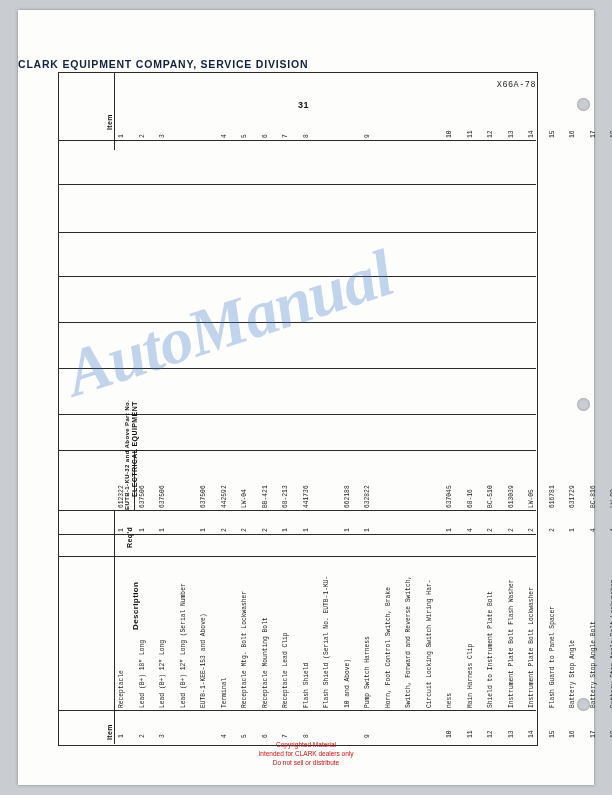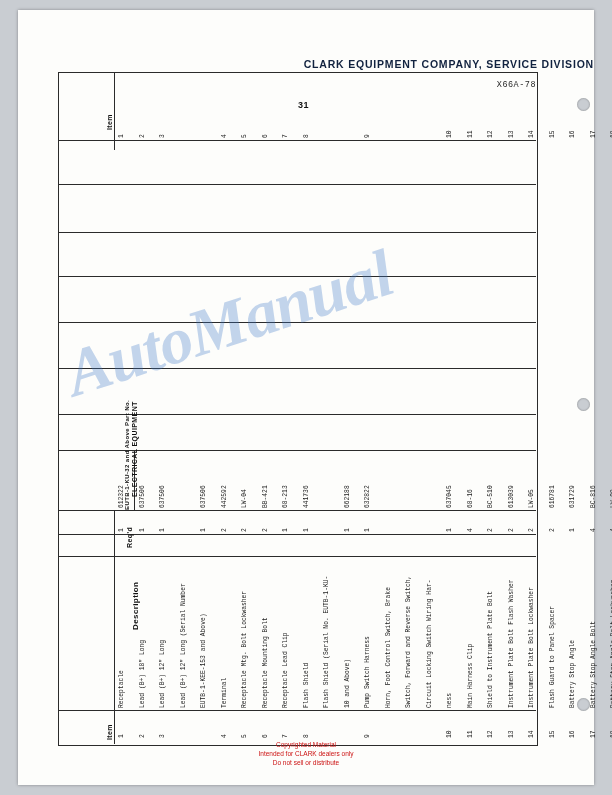--- a/index.html
+++ b/index.html
@@ -1,21 +1,21 @@
 <!DOCTYPE html>
 <html><head>
 <meta charset="utf-8">
 <style>
   html,body{margin:0;padding:0;background:#c9cdd2;}
   body{width:612px;height:795px;font-family:"Liberation Sans",sans-serif;}
   .page{position:absolute;left:18px;top:10px;width:576px;height:775px;background:#fdfdfb;box-shadow:0 0 3px rgba(0,0,0,.35);}
   .hole{position:absolute;right:4px;width:13px;height:13px;border-radius:50%;background:#c9cdd2;box-shadow:inset 0 0 2px rgba(0,0,0,.4);}
   .hole.h1{top:88px;} .hole.h2{top:388px;} .hole.h3{top:688px;}
 
-  .hdr{position:absolute;left:0;top:48px;width:576px;text-align:right;font-weight:bold;font-size:10.5px;letter-spacing:.8px;color:#11223f;font-family:"Liberation Sans",sans-serif;}
+  .hdr{position:absolute;left:0;top:48px;width:576px;text-align:left;font-weight:bold;font-size:10.5px;letter-spacing:.8px;color:#11223f;font-family:"Liberation Sans",sans-serif;}
   .formno{position:absolute;right:58px;top:70px;font-size:8.5px;color:#2a2a2a;font-family:"Liberation Mono",monospace;letter-spacing:.5px;margin-left:20px;}
 
   
   .tblwrap{position:absolute;left:0;top:0;width:576px;height:775px;overflow:hidden;}
   .border{position:absolute;border:1.2px solid #2b2b2b;}
   .line{position:absolute;background:#2b2b2b;}
 
   .vtext{position:absolute;transform-origin:0 0;transform:rotate(-90deg);white-space:nowrap;font-size:6.3px;color:#1a1a1a;font-family:"Liberation Mono",monospace;}
   .vhead{position:absolute;transform-origin:0 0;transform:rotate(-90deg);white-space:nowrap;font-size:7px;font-weight:bold;color:#111;font-family:"Liberation Sans",sans-serif;letter-spacing:.4px;}
   .vhead.big{font-size:8px;}

